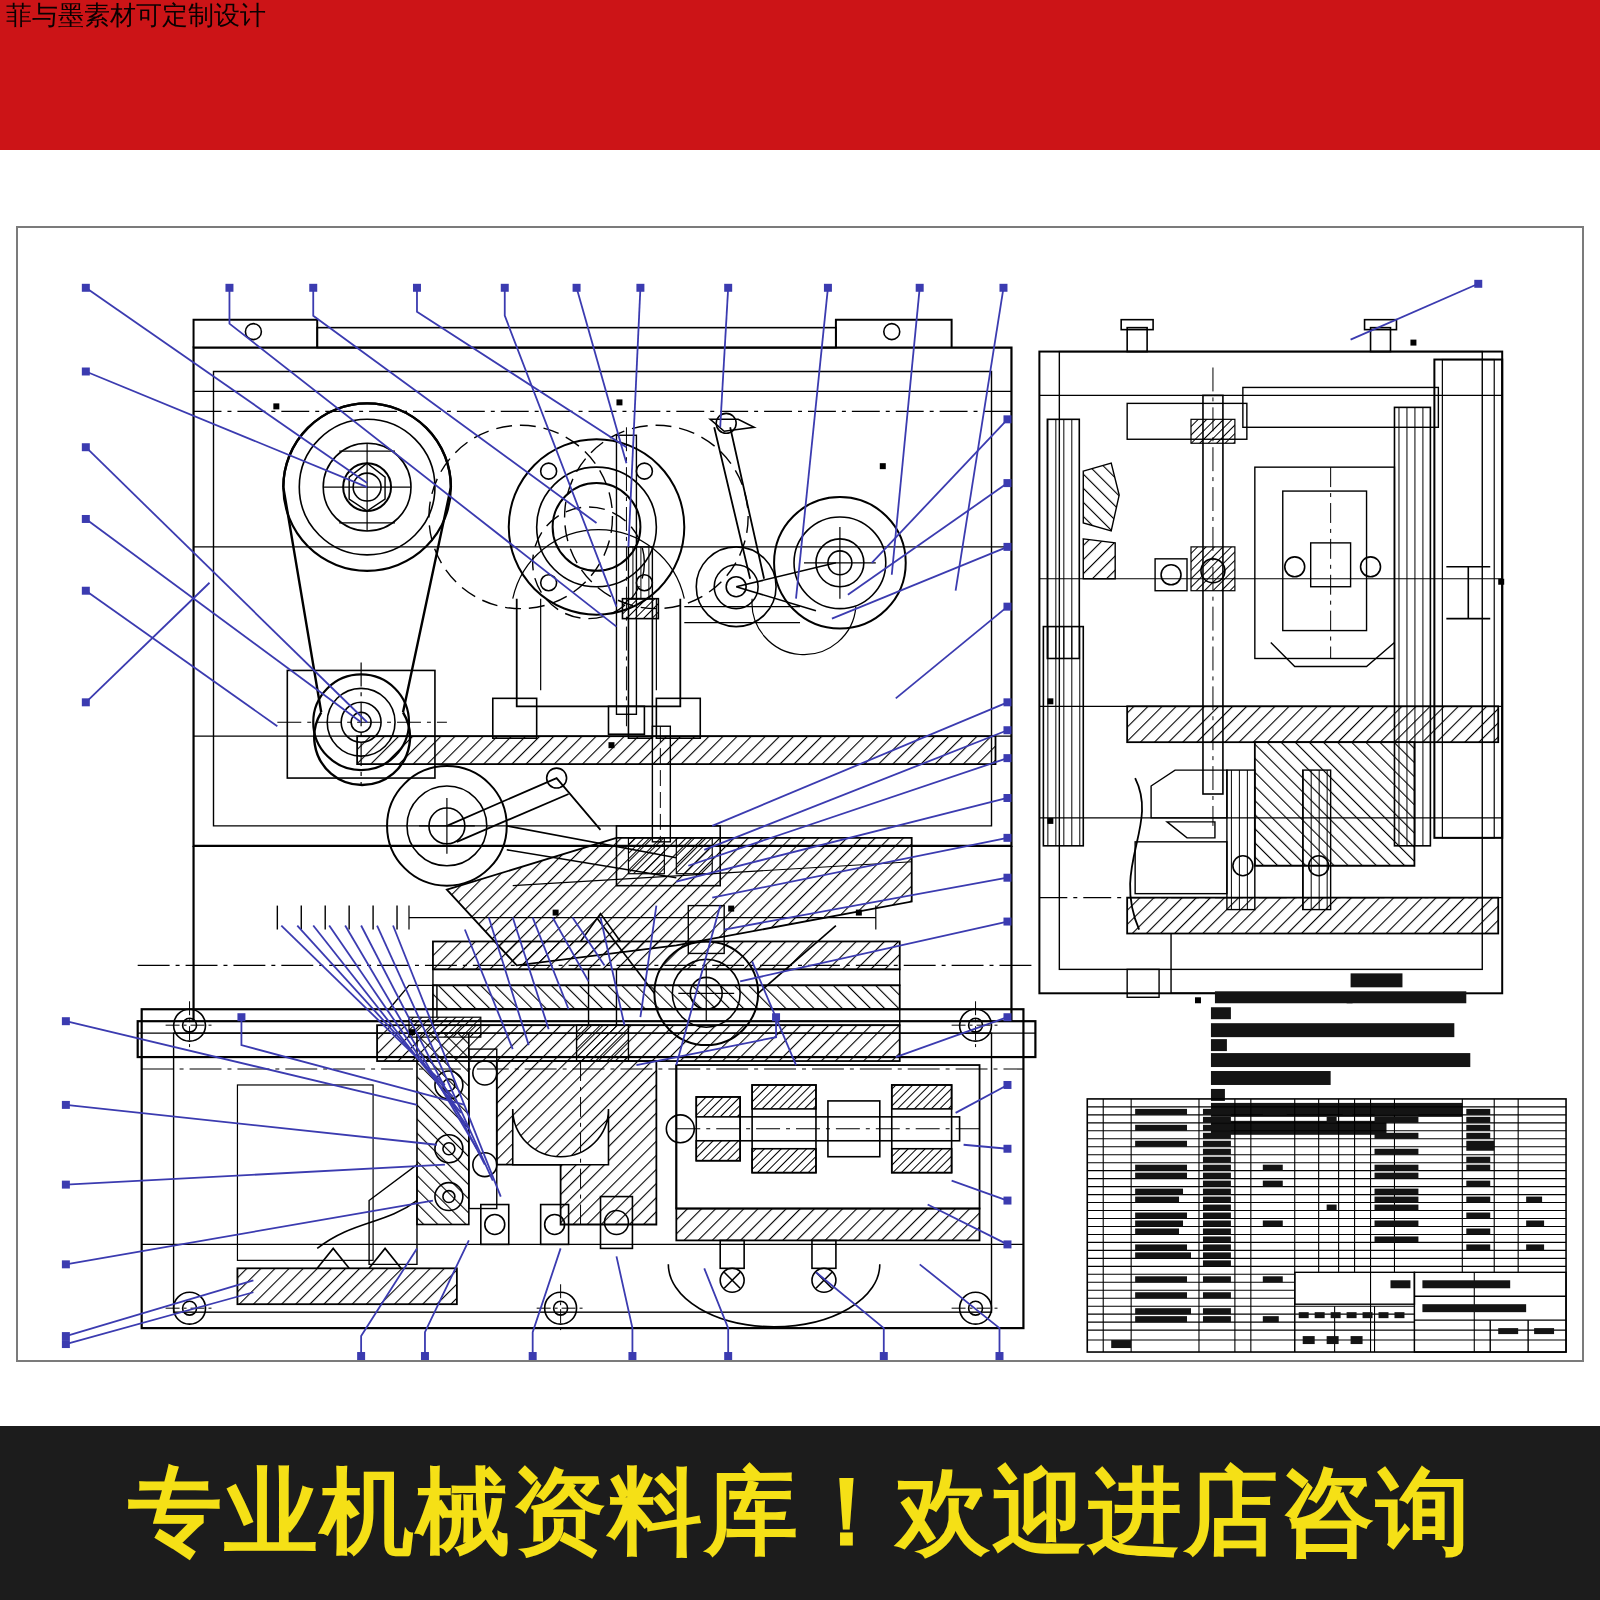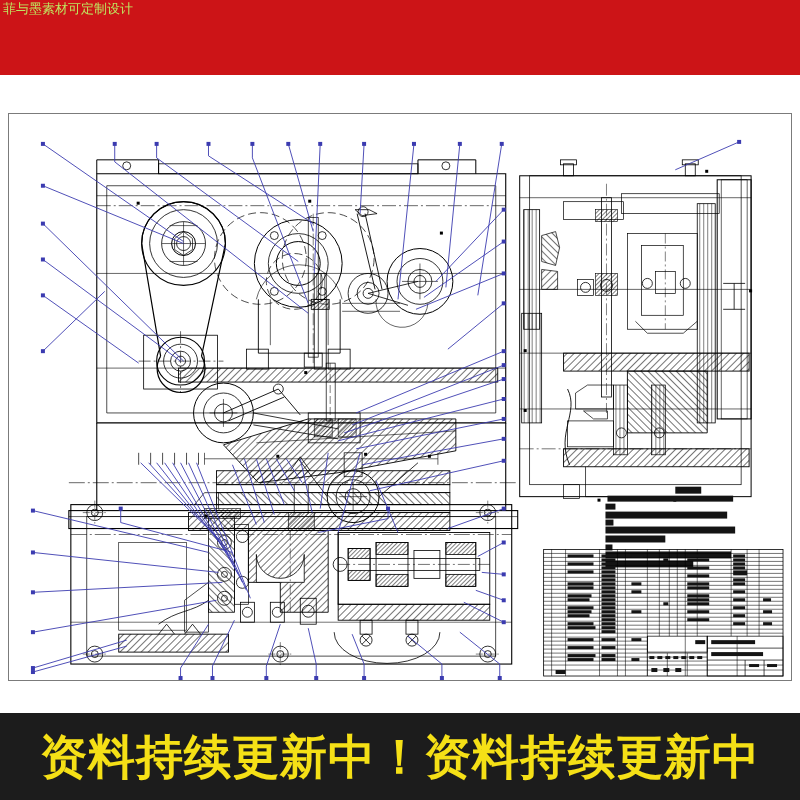--- a/index.html
+++ b/index.html
@@ -13,21 +13,21 @@
     position:absolute;left:0;top:0;width:800px;height:75px;
     background:#cc1417;overflow:hidden;
   }
   #top-banner-title{
     position:absolute;left:0;top:8px;width:800px;text-align:center;
     color:#ffffff;font-size:46px;line-height:58px;font-weight:700;
     letter-spacing:2px;white-space:nowrap;
   }
   #corner-watermark{
     position:absolute;left:3px;top:2px;
-    color:#bef264;font-size:13px;line-height:14px;letter-spacing:0px;
+    color:#000000;font-size:13px;line-height:14px;letter-spacing:0px;
     white-space:nowrap;opacity:.95;
   }
 
   
   #bottom-banner{
     position:absolute;left:0;top:713px;width:800px;height:87px;
     background:#1c1c1c;overflow:hidden;
   }
   #bottom-banner-title{
     position:absolute;left:0;top:14px;width:800px;text-align:center;
@@ -705,14 +705,14 @@
         <rect x="742" y="552" width="10" height="3"></rect>
         <rect x="760" y="552" width="10" height="3"></rect>
       </g>
     </g>
 
   </svg>
 
 </div>
 
 <div id="bottom-banner">
-  <div id="bottom-banner-title">资料持续更新中！资料持续更新中</div>
+  <div id="bottom-banner-title">专业机械资料库！欢迎进店咨询</div>
 </div>
 
 </body></html>

